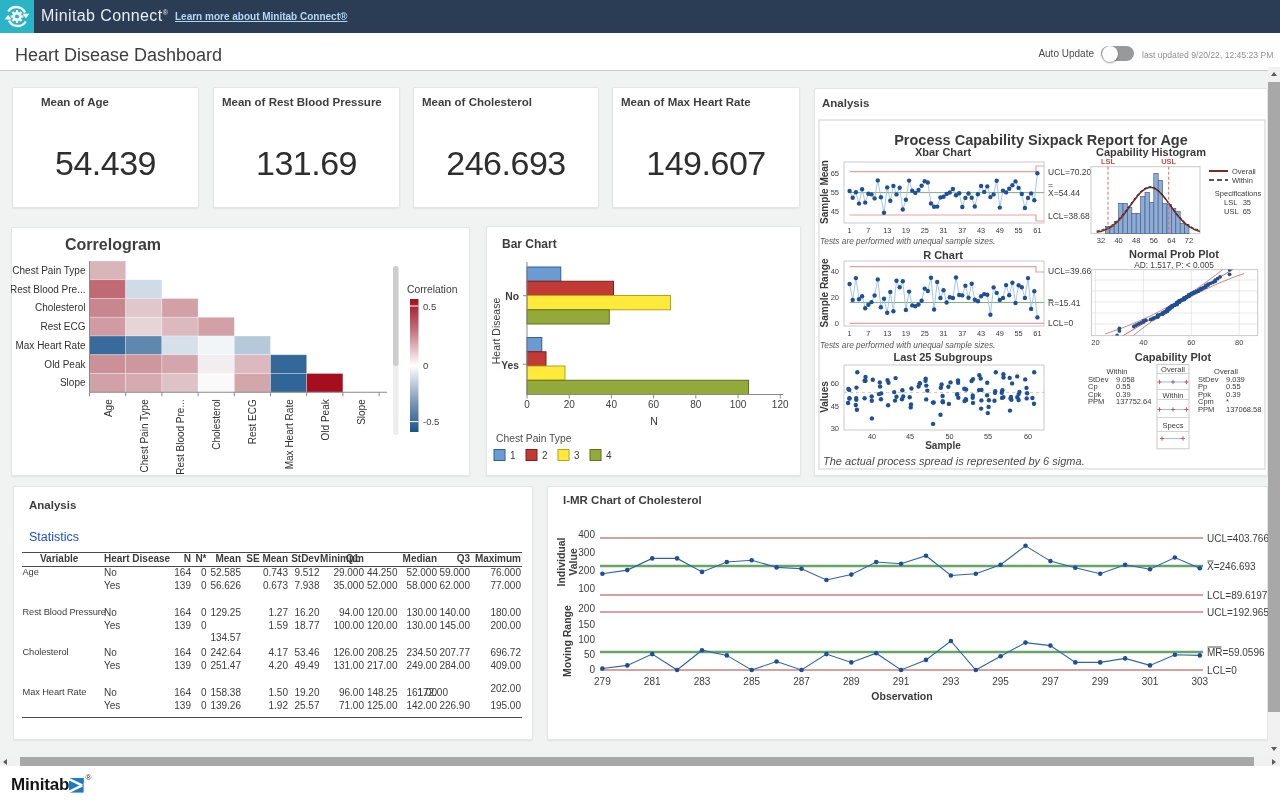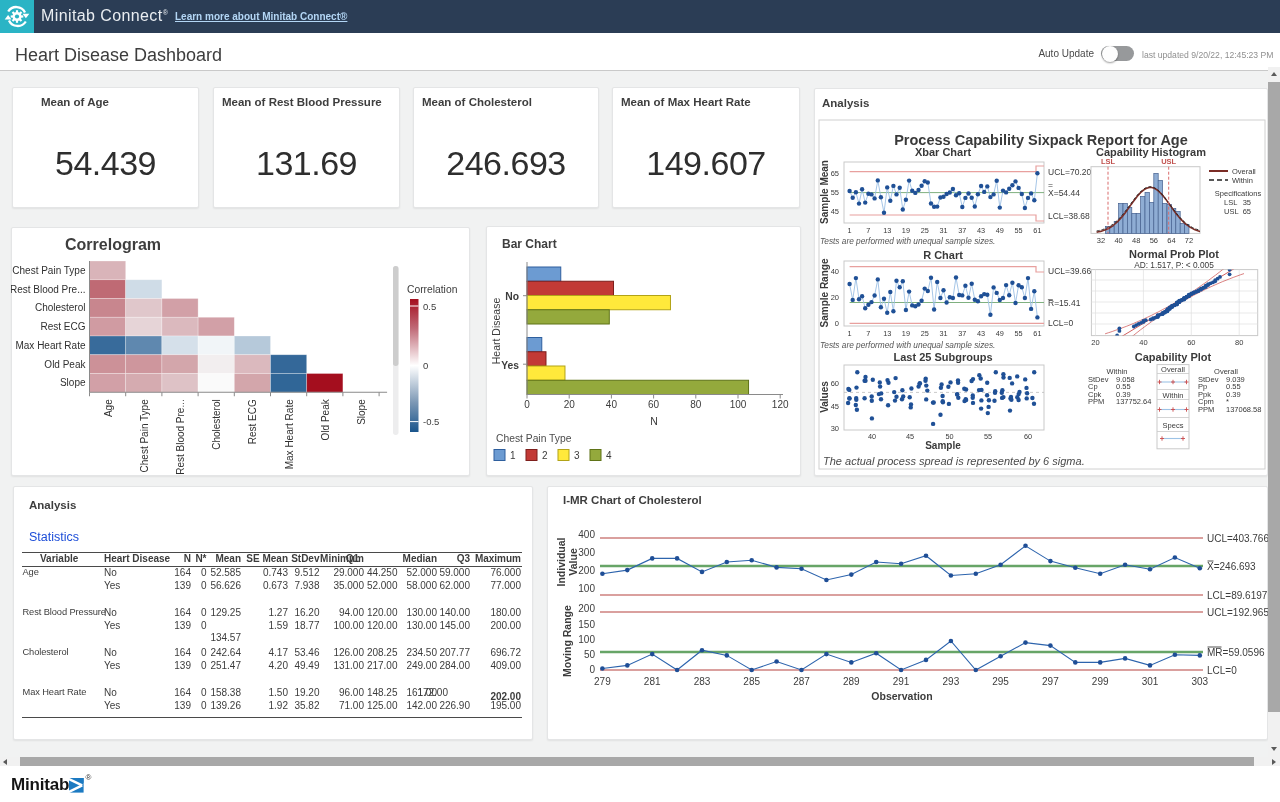--- a/index.html
+++ b/index.html
@@ -818,27 +818,27 @@
 <div class="tc" style="left:91px;top:200.5px;">No</div>
 <div class="tc r" style="left:88px;width:90px;top:200.5px;">164</div>
 <div class="tc r" style="left:103.5px;width:90px;top:200.5px;">0</div>
 <div class="tc r" style="left:138px;width:90px;top:200.5px;">158.38</div>
 <div class="tc r" style="left:185px;width:90px;top:200.5px;">1.50</div>
 <div class="tc r" style="left:216.5px;width:90px;top:200.5px;">19.20</div>
 <div class="tc r" style="left:261px;width:90px;top:200.5px;">96.00</div>
 <div class="tc r" style="left:294.5px;width:90px;top:200.5px;">148.25</div>
 <div class="tc r" style="left:334px;width:90px;top:200.5px;">161.00</div>
 <div class="tc r" style="left:367px;width:68px;top:200.5px;">172.00</div>
-<div class="tc r" style="left:418px;width:90px;top:205px;font-weight:bold;">202.00</div>
+<div class="tc r" style="left:418px;width:90px;top:197px;">202.00</div>
 <div class="tc" style="left:91px;top:214px;">Yes</div>
 <div class="tc r" style="left:88px;width:90px;top:214px;">139</div>
 <div class="tc r" style="left:103.5px;width:90px;top:214px;">0</div>
 <div class="tc r" style="left:138px;width:90px;top:214px;">139.26</div>
 <div class="tc r" style="left:185px;width:90px;top:214px;">1.92</div>
-<div class="tc r" style="left:216.5px;width:90px;top:214px;">35.82</div>
+<div class="tc r" style="left:216.5px;width:90px;top:214px;">25.57</div>
 <div class="tc r" style="left:261px;width:90px;top:214px;">71.00</div>
 <div class="tc r" style="left:294.5px;width:90px;top:214px;">125.00</div>
 <div class="tc r" style="left:334px;width:90px;top:214px;">142.00</div>
 <div class="tc r" style="left:367px;width:90px;top:214px;">226.90</div>
 <div class="tc r" style="left:418px;width:90px;top:214px;">195.00</div>
 </div>
 
 <div class="card" style="left:547px;top:486px;width:721px;height:254px;"></div>
 <div class="ctitle" style="left:563px;top:494px;">I-MR Chart of Cholesterol</div>
 <div class="abs" style="left:547px;top:486px;"><svg width="721" height="254" viewBox="0 0 721 254" font-family="Liberation Sans, sans-serif">

